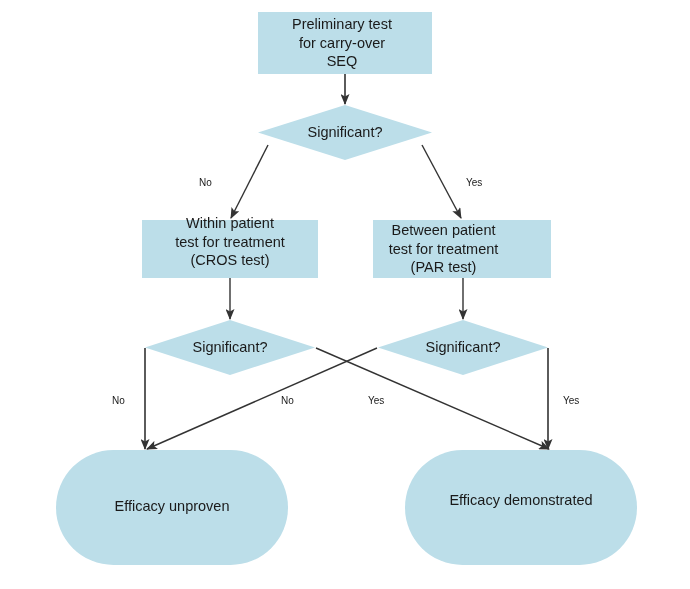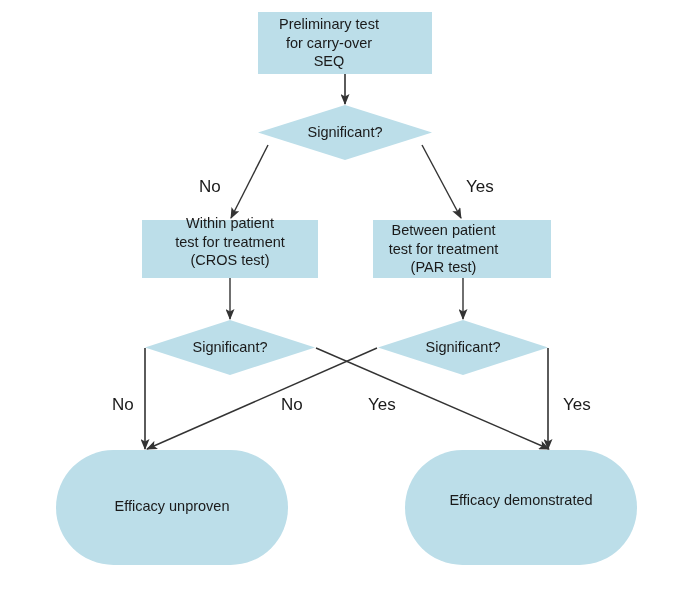--- a/index.html
+++ b/index.html
@@ -38,21 +38,21 @@
     font-family: "Liberation Sans", sans-serif;
     font-size: 14.5px;
     line-height: 1.30;
     white-space: pre-line;
     pointer-events: none;
   }
   .edge-label {
     position: absolute;
     color: #1a1a1a;
     font-family: "Liberation Sans", sans-serif;
-    font-size: 17px;
+    font-size: 10px;
     line-height: 1;
     white-space: nowrap;
   }
 </style>
 </head>
 <body>
 
 <div id="flowchart-root">
 
   <svg class="canvas" viewBox="0 0 690 589">
@@ -90,21 +90,21 @@
 
     <line x1="145" y1="348" x2="145" y2="449" stroke="#333333" stroke-width="1.6" marker-end="url(#arrowhead)"></line>
 
     <line x1="316" y1="348" x2="549" y2="449" stroke="#333333" stroke-width="1.4" marker-end="url(#arrowhead)"></line>
 
     <line x1="377" y1="348" x2="147" y2="449" stroke="#333333" stroke-width="1.4" marker-end="url(#arrowhead)"></line>
 
     <line x1="548" y1="348" x2="548" y2="449" stroke="#333333" stroke-width="1.6" marker-end="url(#arrowhead)"></line>
   </svg>
 
-  <div class="node-label" style="left:242px; top:12px; width:174px; height:62px;">Preliminary test
+  <div class="node-label" style="left:255px; top:12px; width:174px; height:62px;">Preliminary test
 for carry-over
 SEQ</div>
 
   <div class="node-label" style="left:258px; top:105px; width:174px; height:55px;">Significant?</div>
 
   <div class="node-label" style="left:142px; top:220px; width:176px; height:44px;">Within patient
 test for treatment
 (CROS test)</div>
 
   <div class="node-label" style="left:373px; top:220px; width:141px; height:58px;">Between patient

